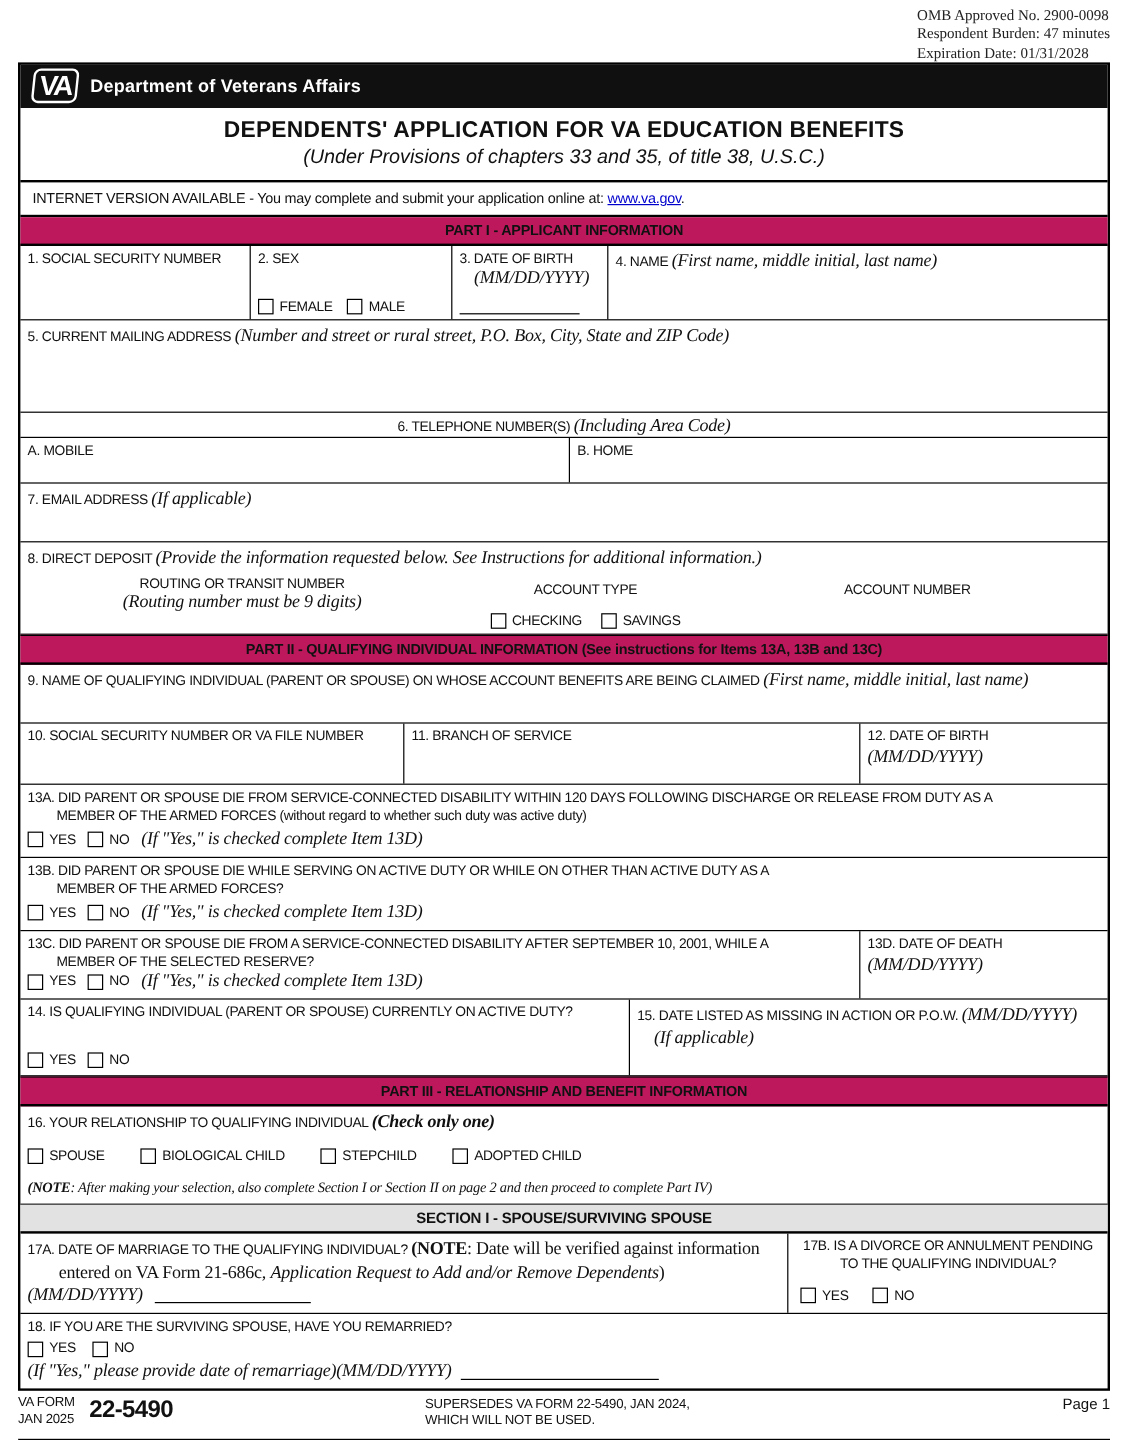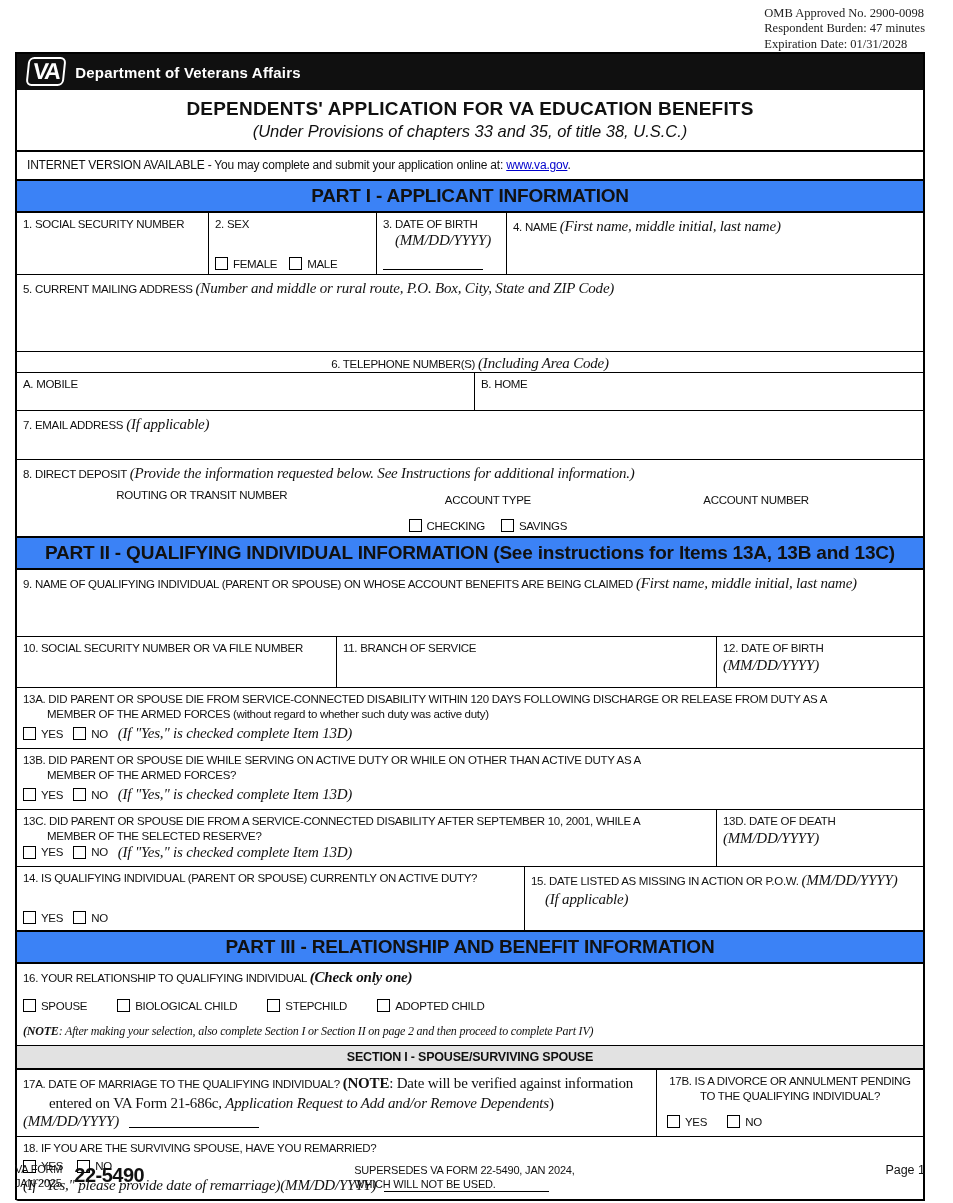--- a/index.html
+++ b/index.html
@@ -18,21 +18,21 @@
             border:2px solid #fff; border-radius:6px; padding:0 4px; line-height:1.1; }
   .agency { font-weight:bold; font-size:15px; letter-spacing:.2px; }
 
   .titlebox { text-align:center; padding:8px 4px 9px; border-bottom:2px solid #000; }
   .title { font-weight:bold; font-size:19px; letter-spacing:.2px; }
   .subtitle { font-style:italic; font-size:16.5px; margin-top:2px; }
 
   .netline { font-size:12px; padding:6px 10px 7px; border-bottom:2px solid #000; letter-spacing:-.2px; }
   .netline a { color:#0000cc; }
 
-  .bar { background:#3b82f6; text-align:center; font-weight:bold; font-size:19px; padding:4px 2px;
+  .bar { background:#be185d; text-align:center; font-weight:bold; font-size:12px; padding:4px 2px;
          border-bottom:2px solid #000; letter-spacing:-.2px; }
   .bar.light { background:#e2e2e2; font-size:12.5px; }
 
   .row { display:flex; border-bottom:1.5px solid #000; }
   .row:last-child { border-bottom:none; }
   .cell { padding:4px 6px; border-right:1.5px solid #000; display:flex; flex-direction:column; }
   .cell:last-child { border-right:none; }
 
   .lbl { font-size:11.5px; letter-spacing:-.3px; line-height:1.3; }
   .hint { font-family:"Liberation Serif", serif; font-style:italic; font-size:15px; letter-spacing:-.2px; }
@@ -115,21 +115,21 @@
         <div class="hint" style="margin-left:12px;">(MM/DD/YYYY)</div>
         <div class="writeline" style="width:100px; margin-top:auto;"></div>
       </div>
       <div class="cell" style="flex:1;">
         <div class="lbl"><span>4. NAME</span> <span class="hint">(First name, middle initial, last name)</span></div>
       </div>
     </div>
 
     <div class="row" style="height:77px;">
       <div class="cell" style="flex:1;">
-        <div class="lbl"><span>5. CURRENT MAILING ADDRESS</span> <span class="hint">(Number and middle or rural route, P.O. Box, City, State and ZIP Code)</span></div>
+        <div class="lbl"><span>5. CURRENT MAILING ADDRESS</span> <span class="hint">(Number and street or rural street, P.O. Box, City, State and ZIP Code)</span></div>
       </div>
     </div>
 
     <div class="row" style="height:21px;">
       <div class="cell center" style="flex:1; padding:2px;">
         <div class="lbl"><span>6. TELEPHONE NUMBER(S)</span> <span class="hint">(Including Area Code)</span></div>
       </div>
     </div>
 
     <div class="row" style="height:38px;">
@@ -146,20 +146,21 @@
         <div class="lbl"><span>7. EMAIL ADDRESS</span> <span class="hint">(If applicable)</span></div>
       </div>
     </div>
 
     <div class="row" style="height:77px;">
       <div class="cell" style="flex:1;">
         <div class="lbl"><span>8. DIRECT DEPOSIT</span> <span class="hint">(Provide the information requested below. See Instructions for additional information.)</span></div>
         <div class="dd">
           <div class="c1">
             <div class="lbl">ROUTING OR TRANSIT NUMBER</div>
+            <div class="hint">(Routing number must be 9 digits)</div>
           </div>
           <div class="c2">
             <div class="lbl" style="margin-top:5px;">ACCOUNT TYPE</div>
             <div class="cbrow" style="justify-content:center; gap:16px; margin-top:12px;">
               <span class="cbgroup">
                 <span class="cb"></span>
                 <span>CHECKING</span>
               </span>
               <span class="cbgroup">
                 <span class="cb"></span>
@@ -169,21 +170,21 @@
           </div>
           <div class="c3">
             <div class="lbl" style="margin-top:5px;">ACCOUNT NUMBER</div>
           </div>
         </div>
       </div>
     </div>
 
     <div class="bar" style="border-top:.5px solid #000;">PART II - QUALIFYING INDIVIDUAL INFORMATION (See instructions for Items 13A, 13B and 13C)</div>
 
-    <div class="row" style="height:67px;">
+    <div class="row" style="height:49px;">
       <div class="cell" style="flex:1;">
         <div class="lbl"><span>9. NAME OF QUALIFYING INDIVIDUAL (PARENT OR SPOUSE) ON WHOSE ACCOUNT BENEFITS ARE BEING CLAIMED </span><span class="hint">(First name, middle initial, last name)</span></div>
       </div>
     </div>
 
     <div class="row" style="height:51px;">
       <div class="cell" style="width:320px;">
         <div class="lbl">10. SOCIAL SECURITY NUMBER OR VA FILE NUMBER</div>
       </div>
       <div class="cell" style="width:380px;">

